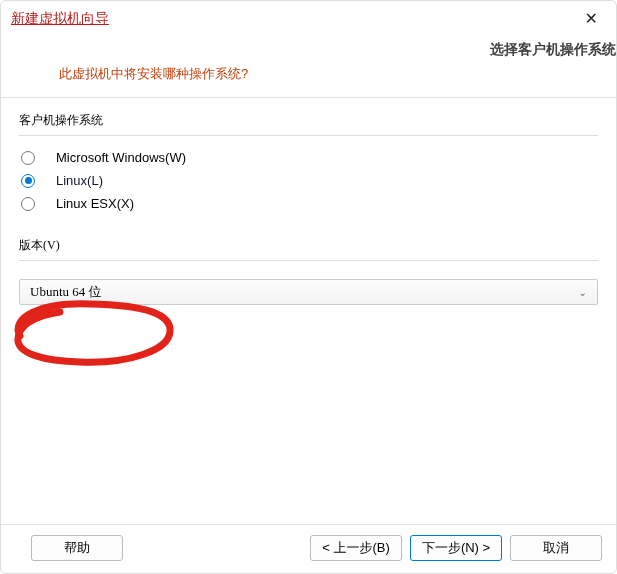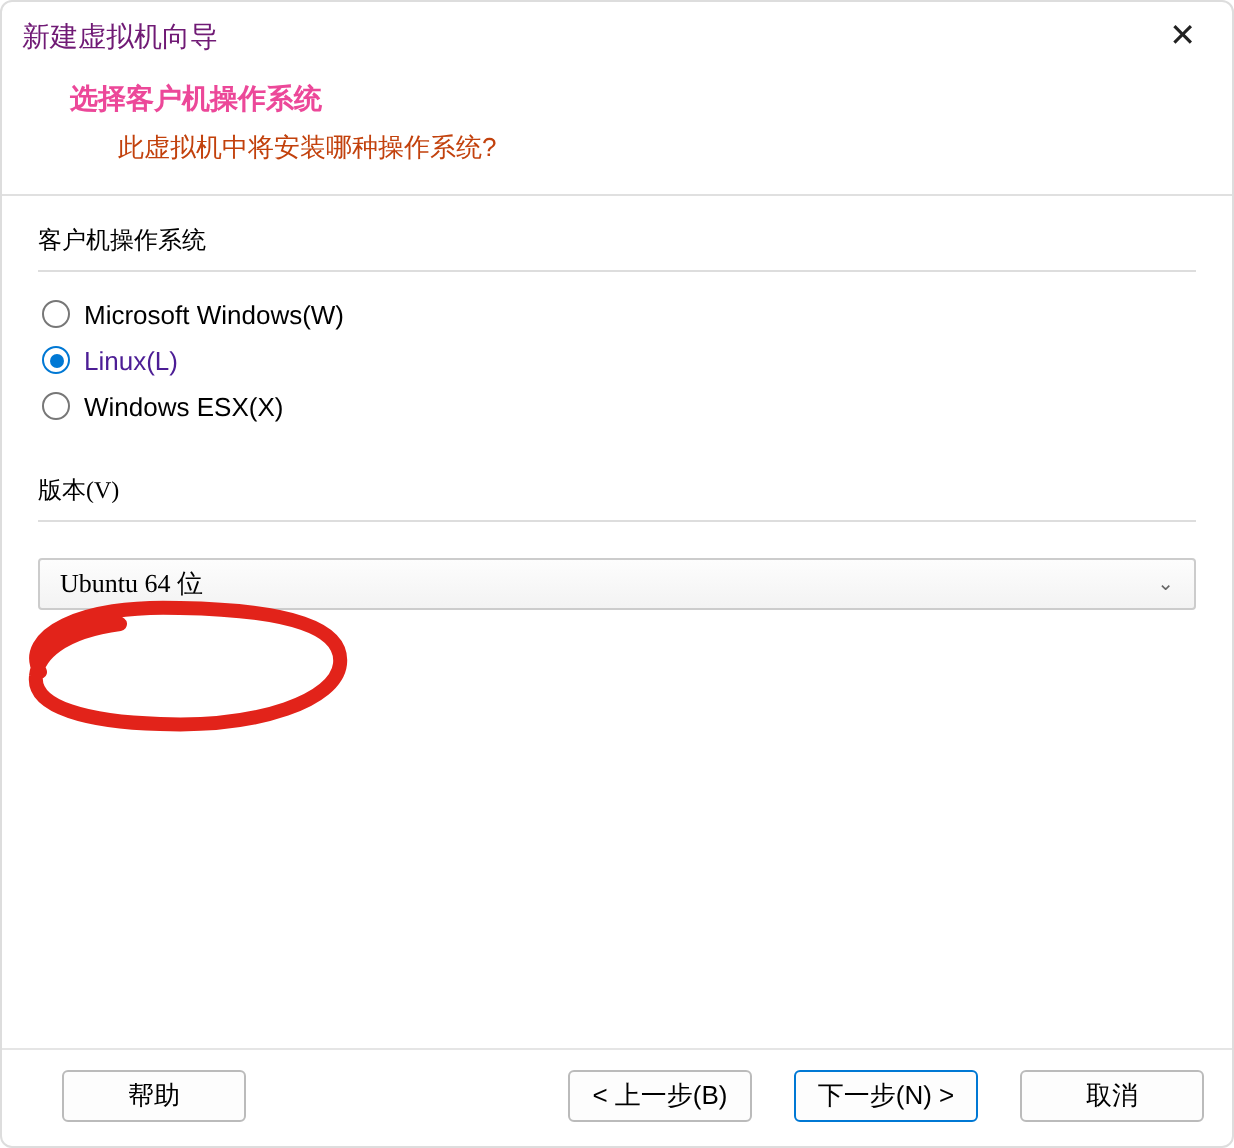--- a/index.html
+++ b/index.html
@@ -25,37 +25,39 @@
       border-radius: 6px;
     }
     .title-bar {
       display: flex;
       align-items: center;
       justify-content: space-between;
       padding: 8px 12px 6px 10px;
       font-size: 14px;
     }
     .title-bar .title-text {
-      color: #701a75;
+      color: #b91c1c;
+      text-decoration: underline;
     }
     .close-btn {
       font-size: 16px;
       color: #222;
       cursor: pointer;
       padding: 2px 6px;
       line-height: 1;
     }
     .header {
       padding: 6px 0 14px 34px;
     }
     .header .heading {
       font-size: 14px;
       font-weight: bold;
-      color: #ec4899;
+      color: #404040;
       margin-bottom: 6px;
+      text-align: right;
     }
     .header .subheading {
       font-size: 13px;
       color: #c2410c;
       padding-left: 24px;
     }
     .divider {
       height: 1px;
       background: #e0e0e0;
       margin: 0;
@@ -69,23 +71,24 @@
       font-size: 12px;
       color: #000;
       margin-bottom: 6px;
     }
     .radio-group {
       border-top: 1px solid #ddd;
       padding: 10px 0 16px 2px;
     }
     .radio-option {
       display: flex;
-      align-items: flex-start;
+      align-items: center;
       padding: 4px 0;
       cursor: pointer;
+      gap: 14px;
     }
     .radio-circle {
       width: 14px;
       height: 14px;
       border: 1px solid #777;
       border-radius: 50%;
       margin-right: 7px;
       display: flex;
       align-items: center;
       justify-content: center;
@@ -99,21 +102,21 @@
       width: 7px;
       height: 7px;
       background: #0078d4;
       border-radius: 50%;
     }
     .radio-label {
       font-size: 13px;
       color: #000;
     }
     .radio-label.selected {
-      color: #4c1d95;
+      color: #0f172a;
     }
     .version-section {
       margin-top: 6px;
       font-family: Liberation Serif, serif;
     }
     .version-line {
       border-top: 1px solid #ddd;
       height: 1px;
       margin-top: 4px;
     }
@@ -147,21 +150,21 @@
     .btn {
       border: 1px solid #bbb;
       background: #fdfdfd;
       padding: 4px 0;
       font-size: 13px;
       font-family: inherit;
       cursor: pointer;
       border-radius: 3px;
       min-width: 92px;
       text-align: center;
-      margin-left: 21px;
+      margin-left: 8px;
       height: 26px;
       line-height: 16px;
     }
     .btn:first-child {
       margin-left: 16px;
     }
     .btn.primary {
       border-color: #0078d4;
     }
     .btn.help {
@@ -201,21 +204,21 @@
         <span class="radio-label">Microsoft Windows(W)</span>
       </div>
 
       <div class="radio-option">
         <span class="radio-circle selected"></span>
         <span class="radio-label selected">Linux(L)</span>
       </div>
 
       <div class="radio-option">
         <span class="radio-circle"></span>
-        <span class="radio-label">Windows ESX(X)</span>
+        <span class="radio-label">Linux ESX(X)</span>
       </div>
 
 
     </div>
 
     <div class="version-section">
       <div class="group-label">版本(V)</div>
       <div class="version-line"></div>
 
       <div class="dropdown">

